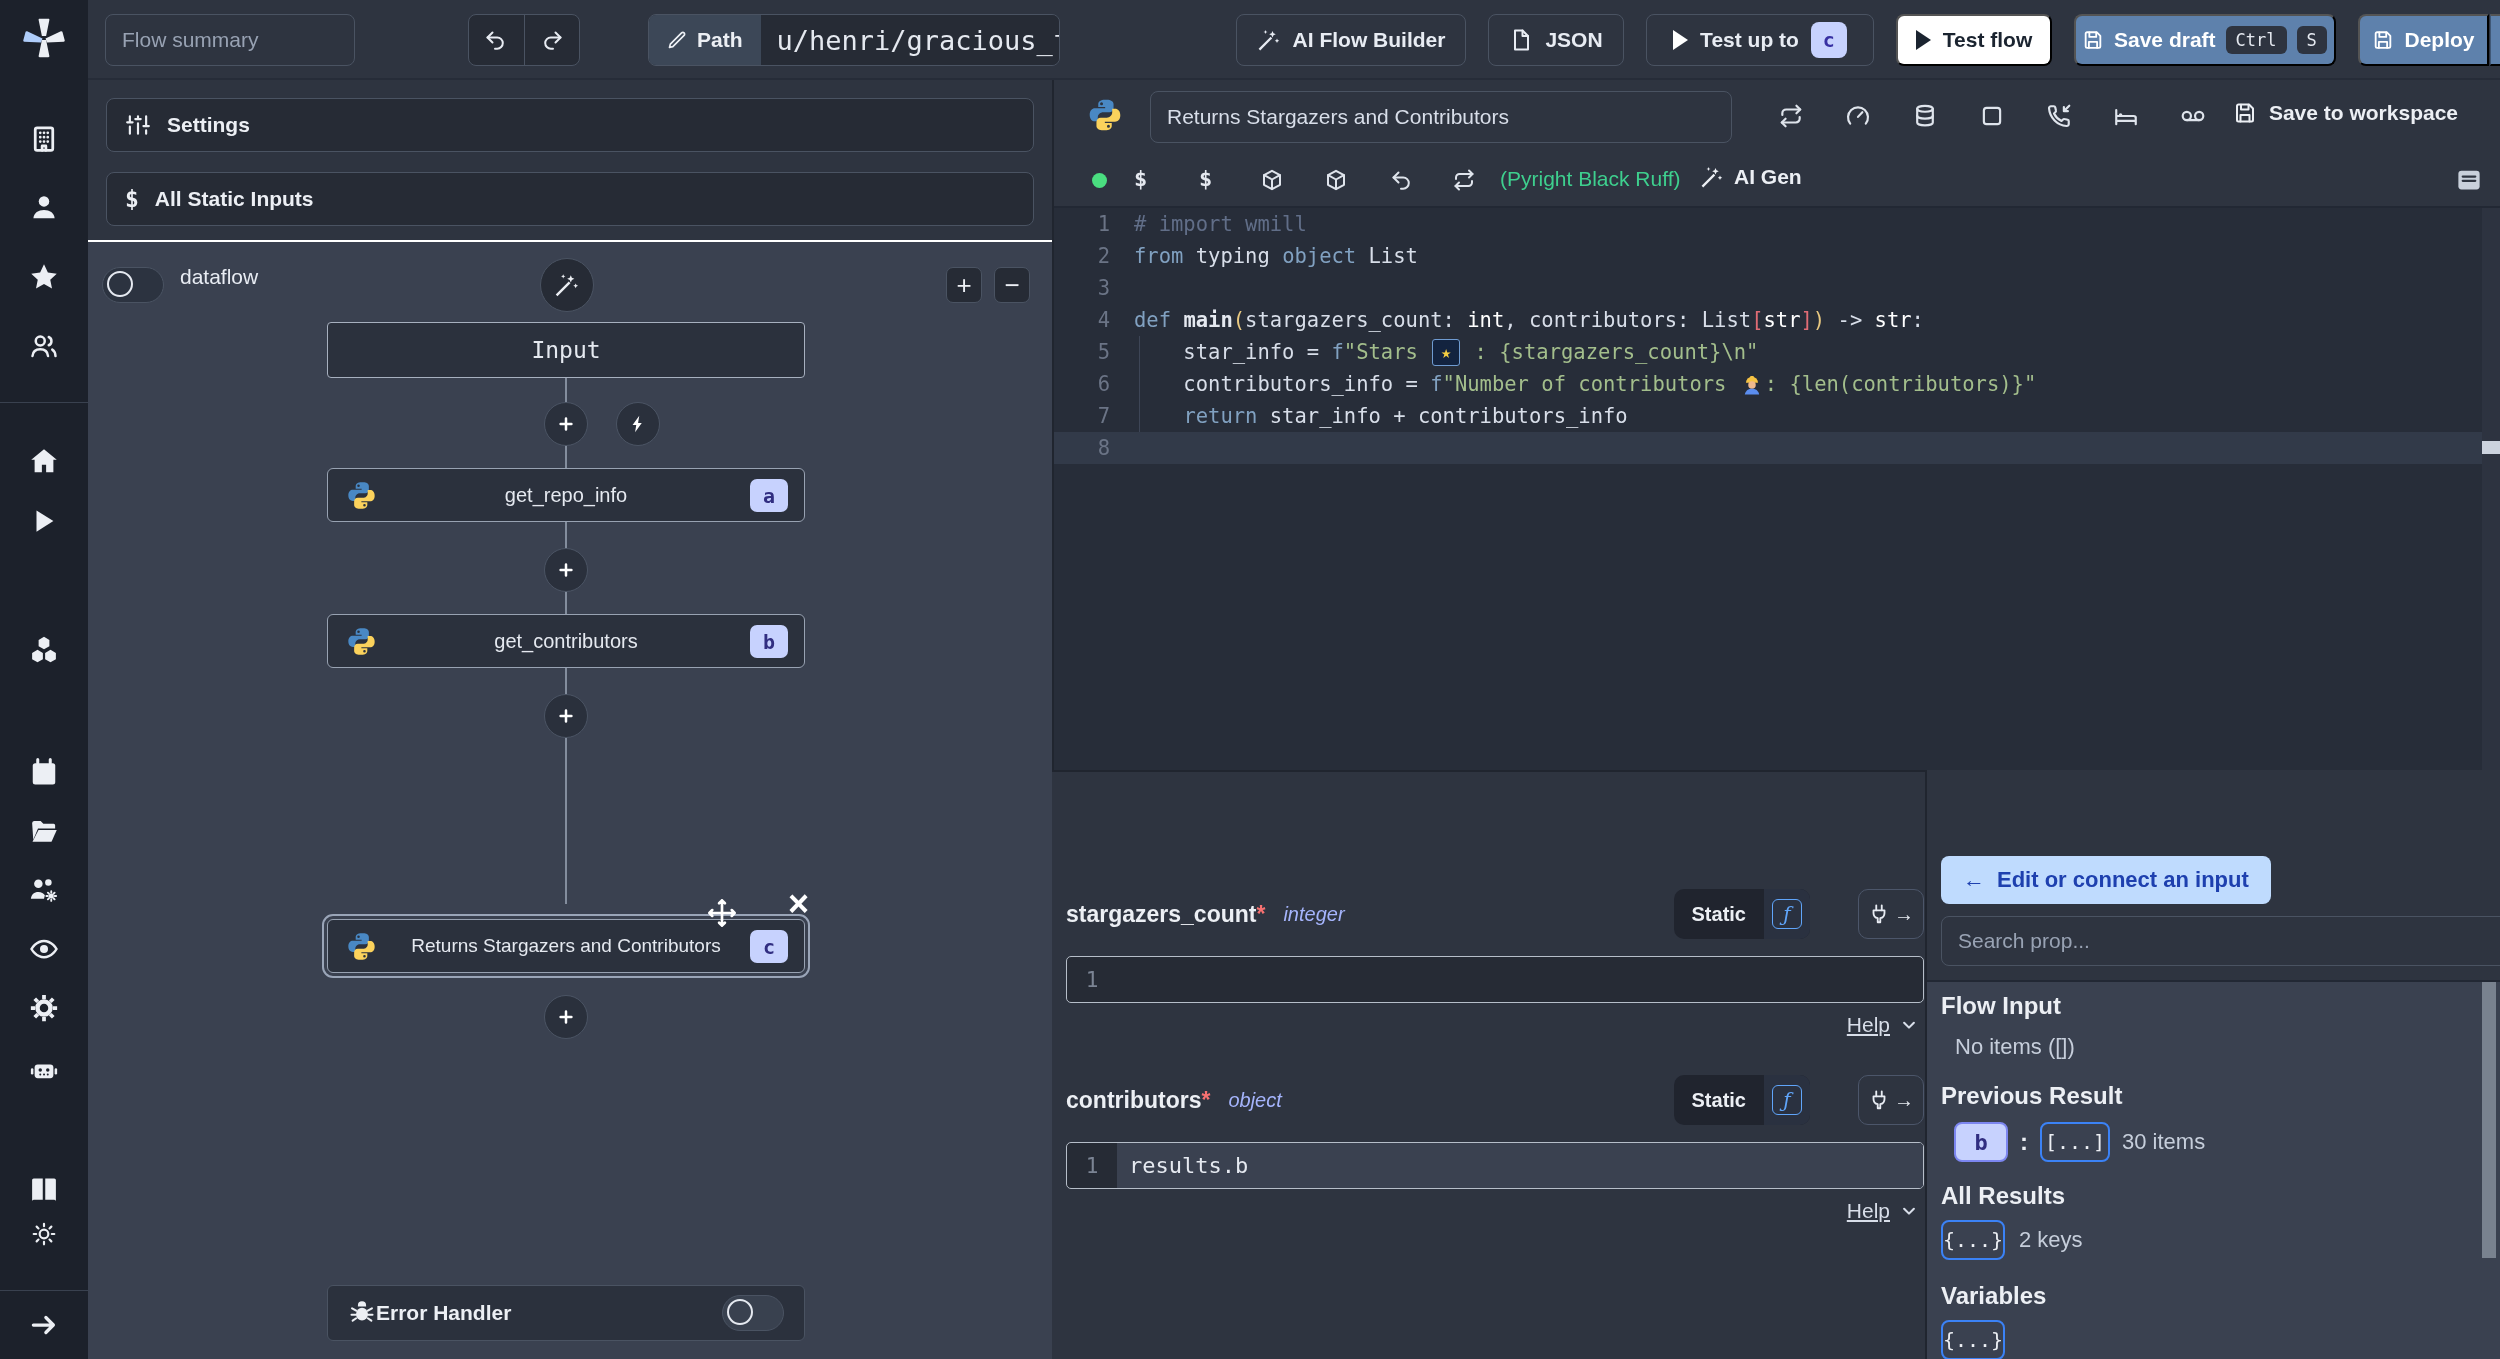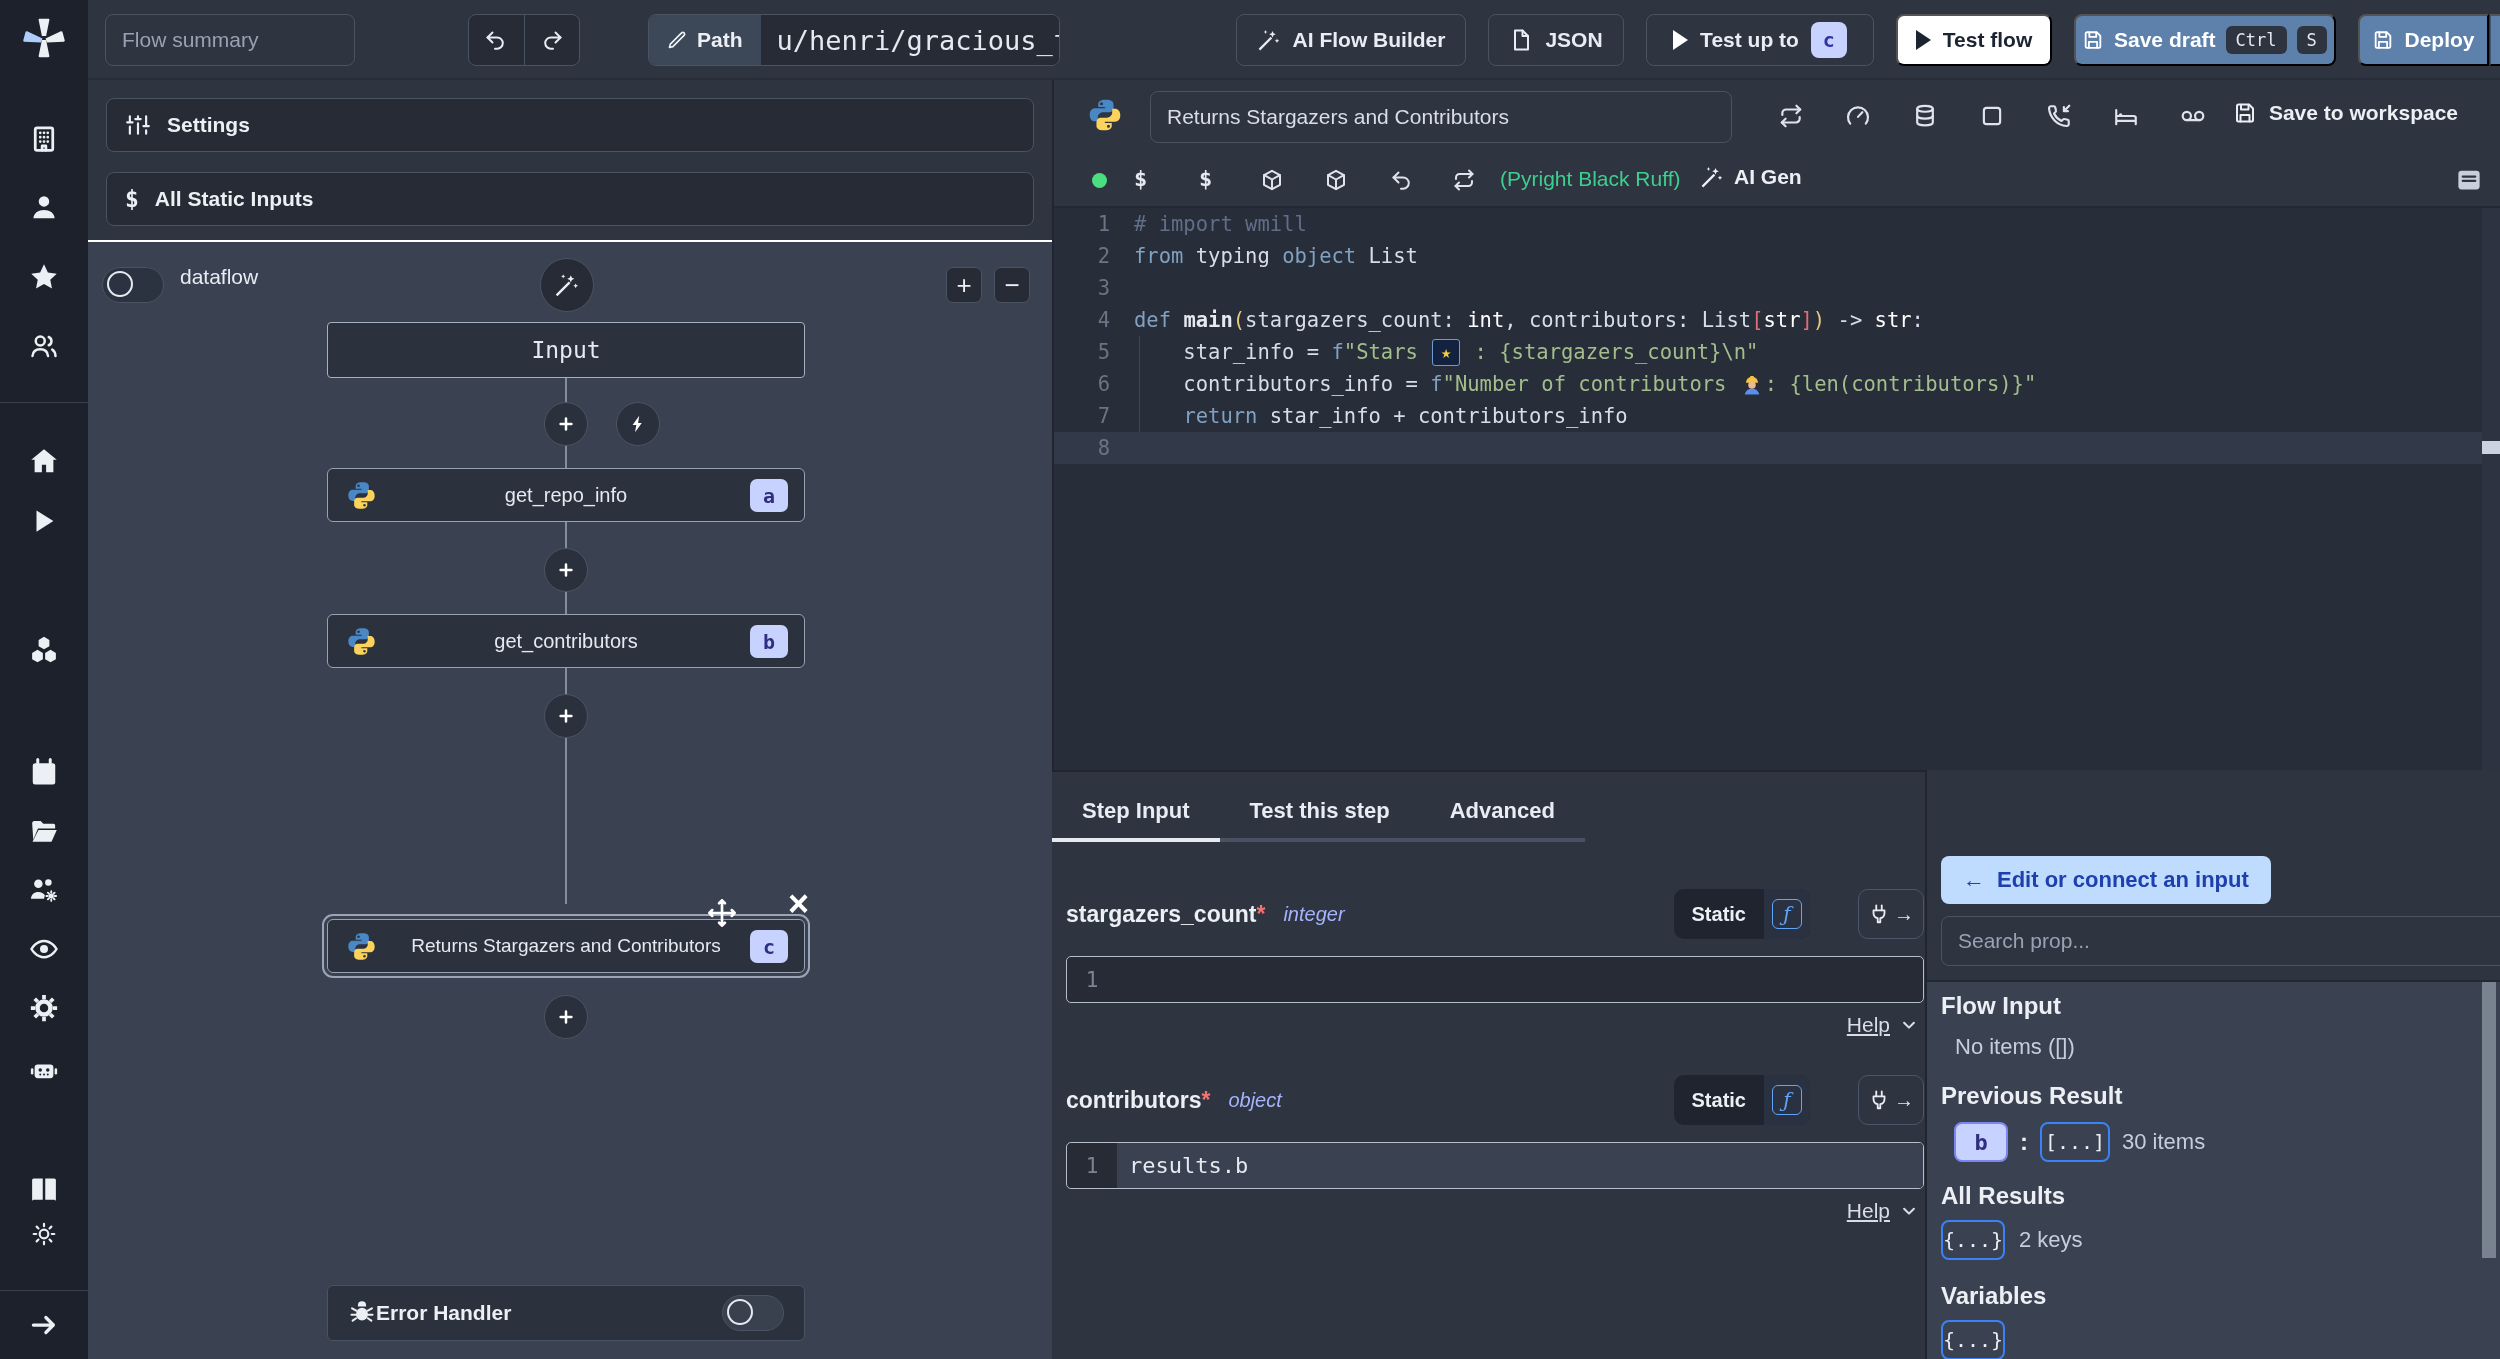--- a/index.html
+++ b/index.html
@@ -648,25 +648,20 @@
         <span class="ct"></span>
       </div>
     </div>
   <div id="indent-guide" style="top: 256px; height: 96px;"></div>
   <div id="code-scroll">
     <span id="code-cursor-mark" style="top: 233px;"></span>
   </div>
 </section>
 
 <section class="abs" id="steppanel">
-  <div id="tabs">
-      <div class="tab active">Step Input</div>
-      <div class="tab">Test this step</div>
-      <div class="tab">Advanced</div>
-    </div>
 
   <div class="fieldblock" id="fb1">
     <div class="frow1">
       <span class="fname">stargazers_count</span>
       <span class="freq">*</span>
       <span class="ftype">integer</span>
       <span class="staticpill">
         <span class="slbl">Static</span>
         <span class="fseg">
             <span class="fbadge">ƒ</span>

